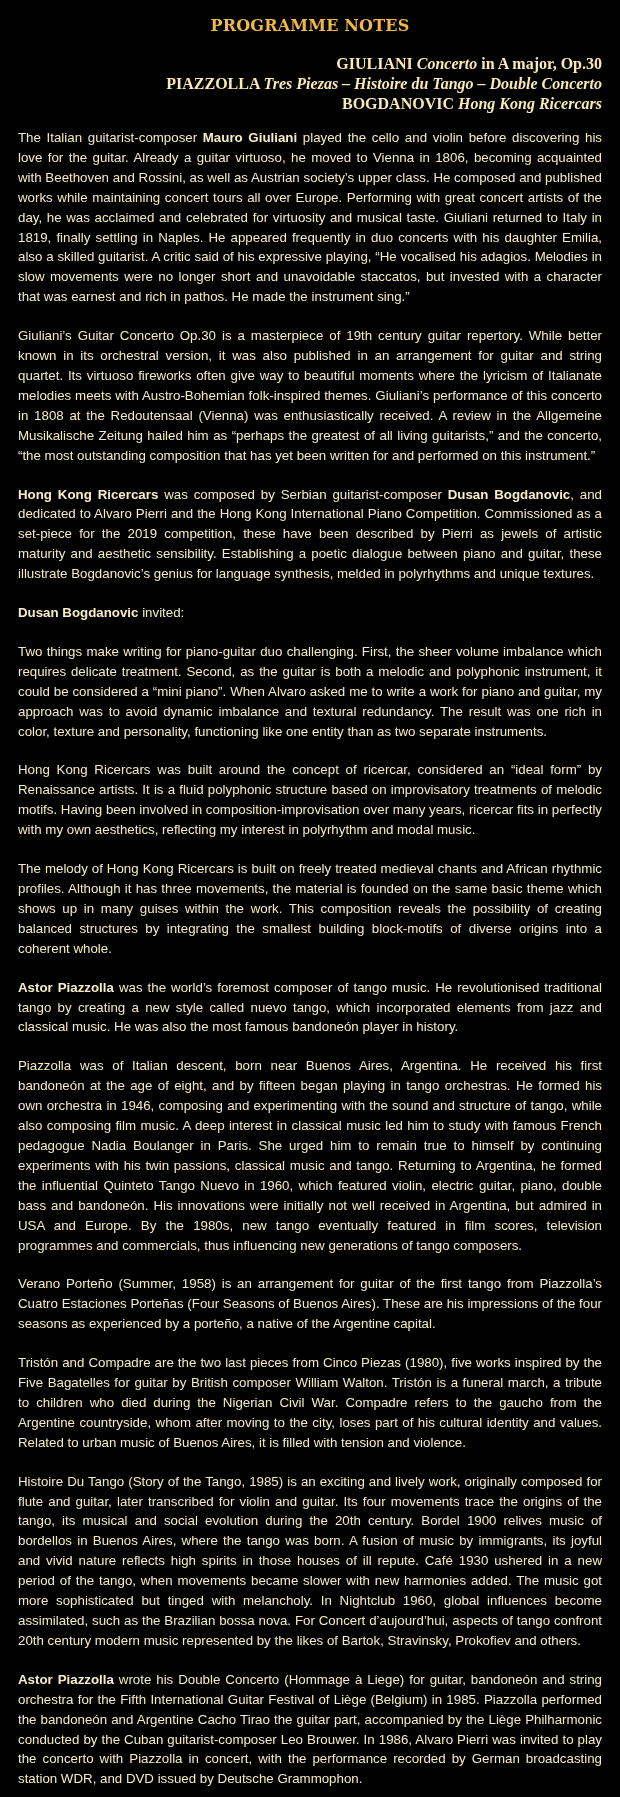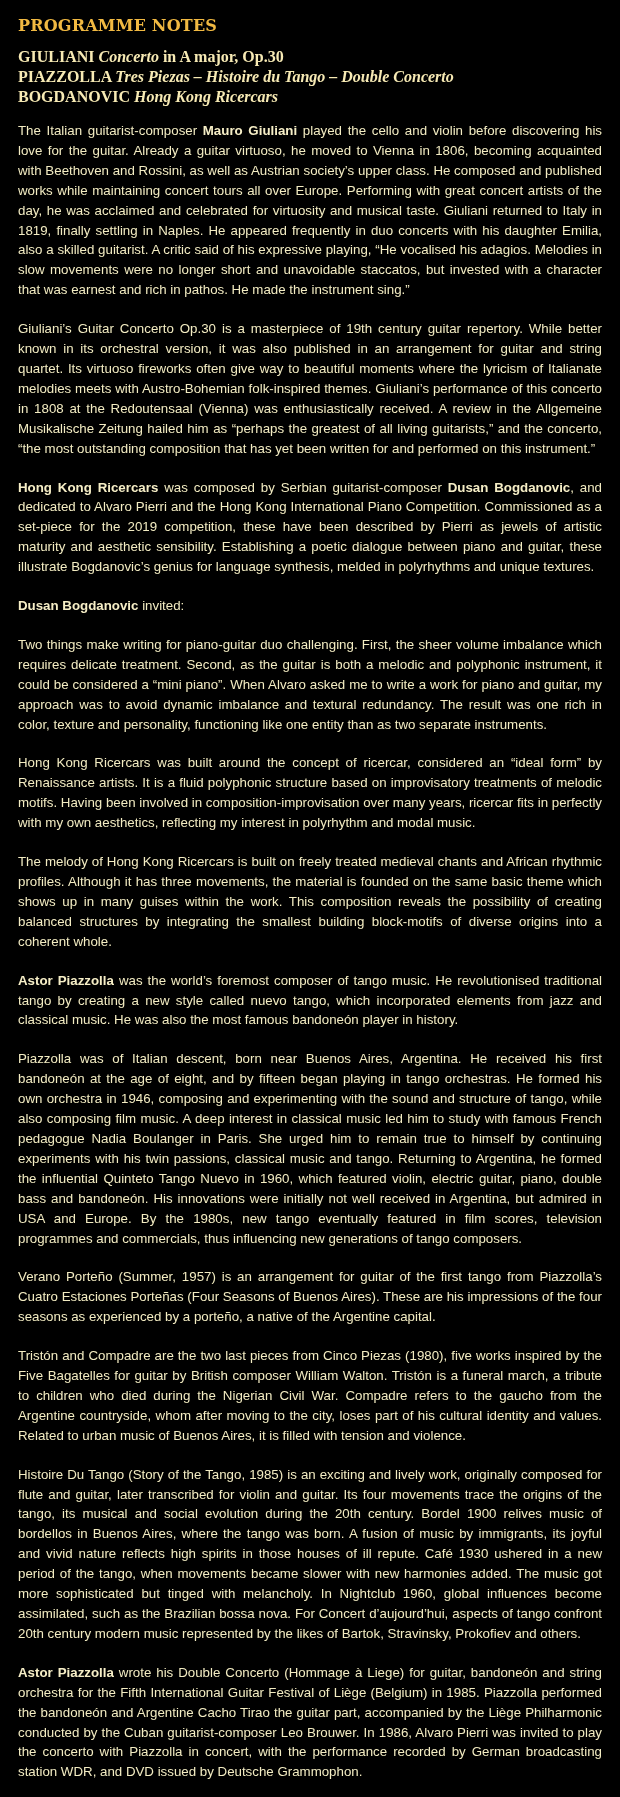--- a/index.html
+++ b/index.html
@@ -3,37 +3,37 @@
 <meta charset="utf-8">
 <style>
   html, body { margin: 0; padding: 0; background: #000; }
   body { width: 620px; height: 1797px; overflow: hidden; }
   .page {
     width: 620px; box-sizing: border-box;
     padding: 14px 18px 0 18px;
     color: #f3ecc2;
   }
   .title {
-    text-align: left;
+    text-align: center;
     font-family: "DejaVu Serif", "Liberation Serif", serif;
     font-weight: bold;
     font-size: 16px;
     color: #f1b942;
     letter-spacing: 0.2px;
-    margin: 2px 0 12px 0;
+    margin: 2px 0 19px 0;
   }
   .prog {
     font-family: "Liberation Serif", "DejaVu Serif", serif;
     font-weight: bold;
     font-size: 16px;
     color: #f7eab4;
     line-height: 20px;
   }
   .prog .work { font-style: italic; font-weight: bold; }
-  .prog-list { margin: 0 0 14px 0; }
+  .prog-list { margin: 0 0 14px 0; text-align: right; }
   .body {
     font-family: "Liberation Sans", "DejaVu Sans", sans-serif;
     font-size: 13.3px;
     line-height: 19.9px;
     text-align: justify;
     color: #f3ecc2;
   }
   .body p { margin: 0 0 19px 0; }
   .body b { font-weight: bold; color: #f6eec6; }
 </style>
@@ -70,21 +70,21 @@
     <p>Two things make writing for piano-guitar duo challenging. First, the sheer volume imbalance which requires delicate treatment. Second, as the guitar is both a melodic and polyphonic instrument, it could be considered a “mini piano”. When Alvaro asked me to write a work for piano and guitar, my approach was to avoid dynamic imbalance and textural redundancy. The result was one rich in color, texture and personality, functioning like one entity than as two separate instruments.</p>
 
     <p>Hong Kong Ricercars was built around the concept of ricercar, considered an “ideal form” by Renaissance artists. It is a fluid polyphonic structure based on improvisatory treatments of melodic motifs. Having been involved in composition-improvisation over many years, ricercar fits in perfectly with my own aesthetics, reflecting my interest in polyrhythm and modal music.</p>
 
     <p>The melody of Hong Kong Ricercars is built on freely treated medieval chants and African rhythmic profiles. Although it has three movements, the material is founded on the same basic theme which shows up in many guises within the work. This composition reveals the possibility of creating balanced structures by integrating the smallest building block-motifs of diverse origins into a coherent whole.</p>
 
     <p><b>Astor Piazzolla</b><span> was the world’s foremost composer of tango music. He revolutionised traditional tango by creating a new style called nuevo tango, which incorporated elements from jazz and classical music. He was also the most famous bandoneón player in history.</span></p>
 
     <p>Piazzolla was of Italian descent, born near Buenos Aires, Argentina. He received his first bandoneón at the age of eight, and by fifteen began playing in tango orchestras. He formed his own orchestra in 1946, composing and experimenting with the sound and structure of tango, while also composing film music. A deep interest in classical music led him to study with famous French pedagogue Nadia Boulanger in Paris. She urged him to remain true to himself by continuing experiments with his twin passions, classical music and tango. Returning to Argentina, he formed the influential Quinteto Tango Nuevo in 1960, which featured violin, electric guitar, piano, double bass and bandoneón. His innovations were initially not well received in Argentina, but admired in USA and Europe. By the 1980s, new tango eventually featured in film scores, television programmes and commercials, thus influencing new generations of tango composers.</p>
 
-    <p>Verano Porteño (Summer, 1957) is an arrangement for guitar of the first tango from Piazzolla’s Cuatro Estaciones Porteñas (Four Seasons of Buenos Aires). These are his impressions of the four seasons as experienced by a porteño, a native of the Argentine capital.</p>
+    <p>Verano Porteño (Summer, 1958) is an arrangement for guitar of the first tango from Piazzolla’s Cuatro Estaciones Porteñas (Four Seasons of Buenos Aires). These are his impressions of the four seasons as experienced by a porteño, a native of the Argentine capital.</p>
 
     <p>Tristón and Compadre are the two last pieces from Cinco Piezas (1980), five works inspired by the Five Bagatelles for guitar by British composer William Walton. Tristón is a funeral march, a tribute to children who died during the Nigerian Civil War. Compadre refers to the gaucho from the Argentine countryside, whom after moving to the city, loses part of his cultural identity and values. Related to urban music of Buenos Aires, it is filled with tension and violence.</p>
 
     <p>Histoire Du Tango (Story of the Tango, 1985) is an exciting and lively work, originally composed for flute and guitar, later transcribed for violin and guitar. Its four movements trace the origins of the tango, its musical and social evolution during the 20th century. Bordel 1900 relives music of bordellos in Buenos Aires, where the tango was born. A fusion of music by immigrants, its joyful and vivid nature reflects high spirits in those houses of ill repute. Café 1930 ushered in a new period of the tango, when movements became slower with new harmonies added. The music got more sophisticated but tinged with melancholy. In Nightclub 1960, global influences become assimilated, such as the Brazilian bossa nova. For Concert d’aujourd’hui, aspects of tango confront 20th century modern music represented by the likes of Bartok, Stravinsky, Prokofiev and others.</p>
 
     <p><b>Astor Piazzolla</b><span> wrote his Double Concerto (Hommage à Liege) for guitar, bandoneón and string orchestra for the Fifth International Guitar Festival of Liège (Belgium) in 1985. Piazzolla performed the bandoneón and Argentine Cacho Tirao the guitar part, accompanied by the Liège Philharmonic conducted by the Cuban guitarist-composer Leo Brouwer. In 1986, Alvaro Pierri was invited to play the concerto with Piazzolla in concert, with the performance recorded by German broadcasting station WDR, and DVD issued by Deutsche Grammophon.</span></p>
 
   </div>
 </div>
 

